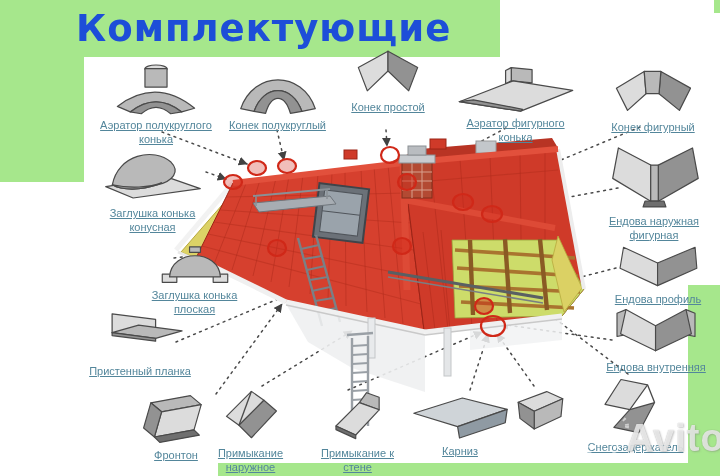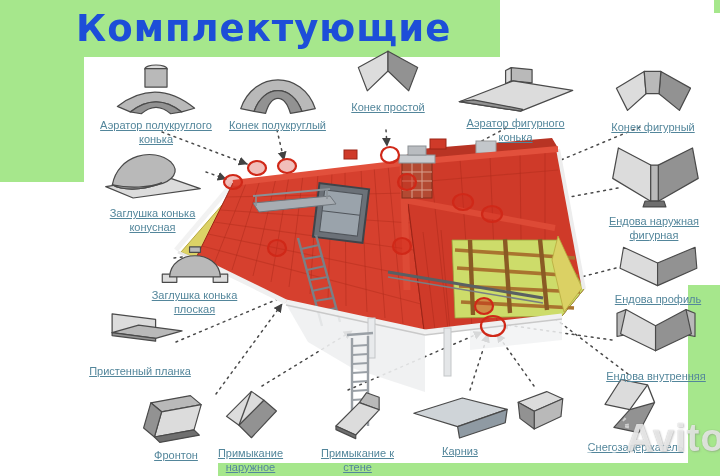--- a/index.html
+++ b/index.html
@@ -343,21 +343,21 @@
 </div>
 
 <div class="item" style="left:602px;top:242px;width:112px;">
   <svg width="92" height="48" viewBox="0 0 95 55">
     <polygon class="ic f1" points="8,6 47,24 47,50 4,30"></polygon>
     <polygon class="ic f3" points="47,24 90,6 92,30 47,50"></polygon>
   </svg>
   <div class="lbl">Ендова профиль</div>
 </div>
 
-<div class="item" style="left:600px;top:306px;width:112px;gap:9px;">
+<div class="item" style="left:600px;top:306px;width:112px;">
   <svg width="92" height="52" viewBox="0 0 95 58">
     <polygon class="ic f2" points="4,8 14,4 14,32 4,34"></polygon>
     <polygon class="ic f2" points="81,4 91,8 91,34 81,32"></polygon>
     <polygon class="ic f1" points="14,4 47,22 47,50 8,31"></polygon>
     <polygon class="ic f3" points="47,22 81,4 87,31 47,50"></polygon>
   </svg>
   <div class="lbl">Ендова внутренняя</div>
 </div>
 
 <div id="watermark">

